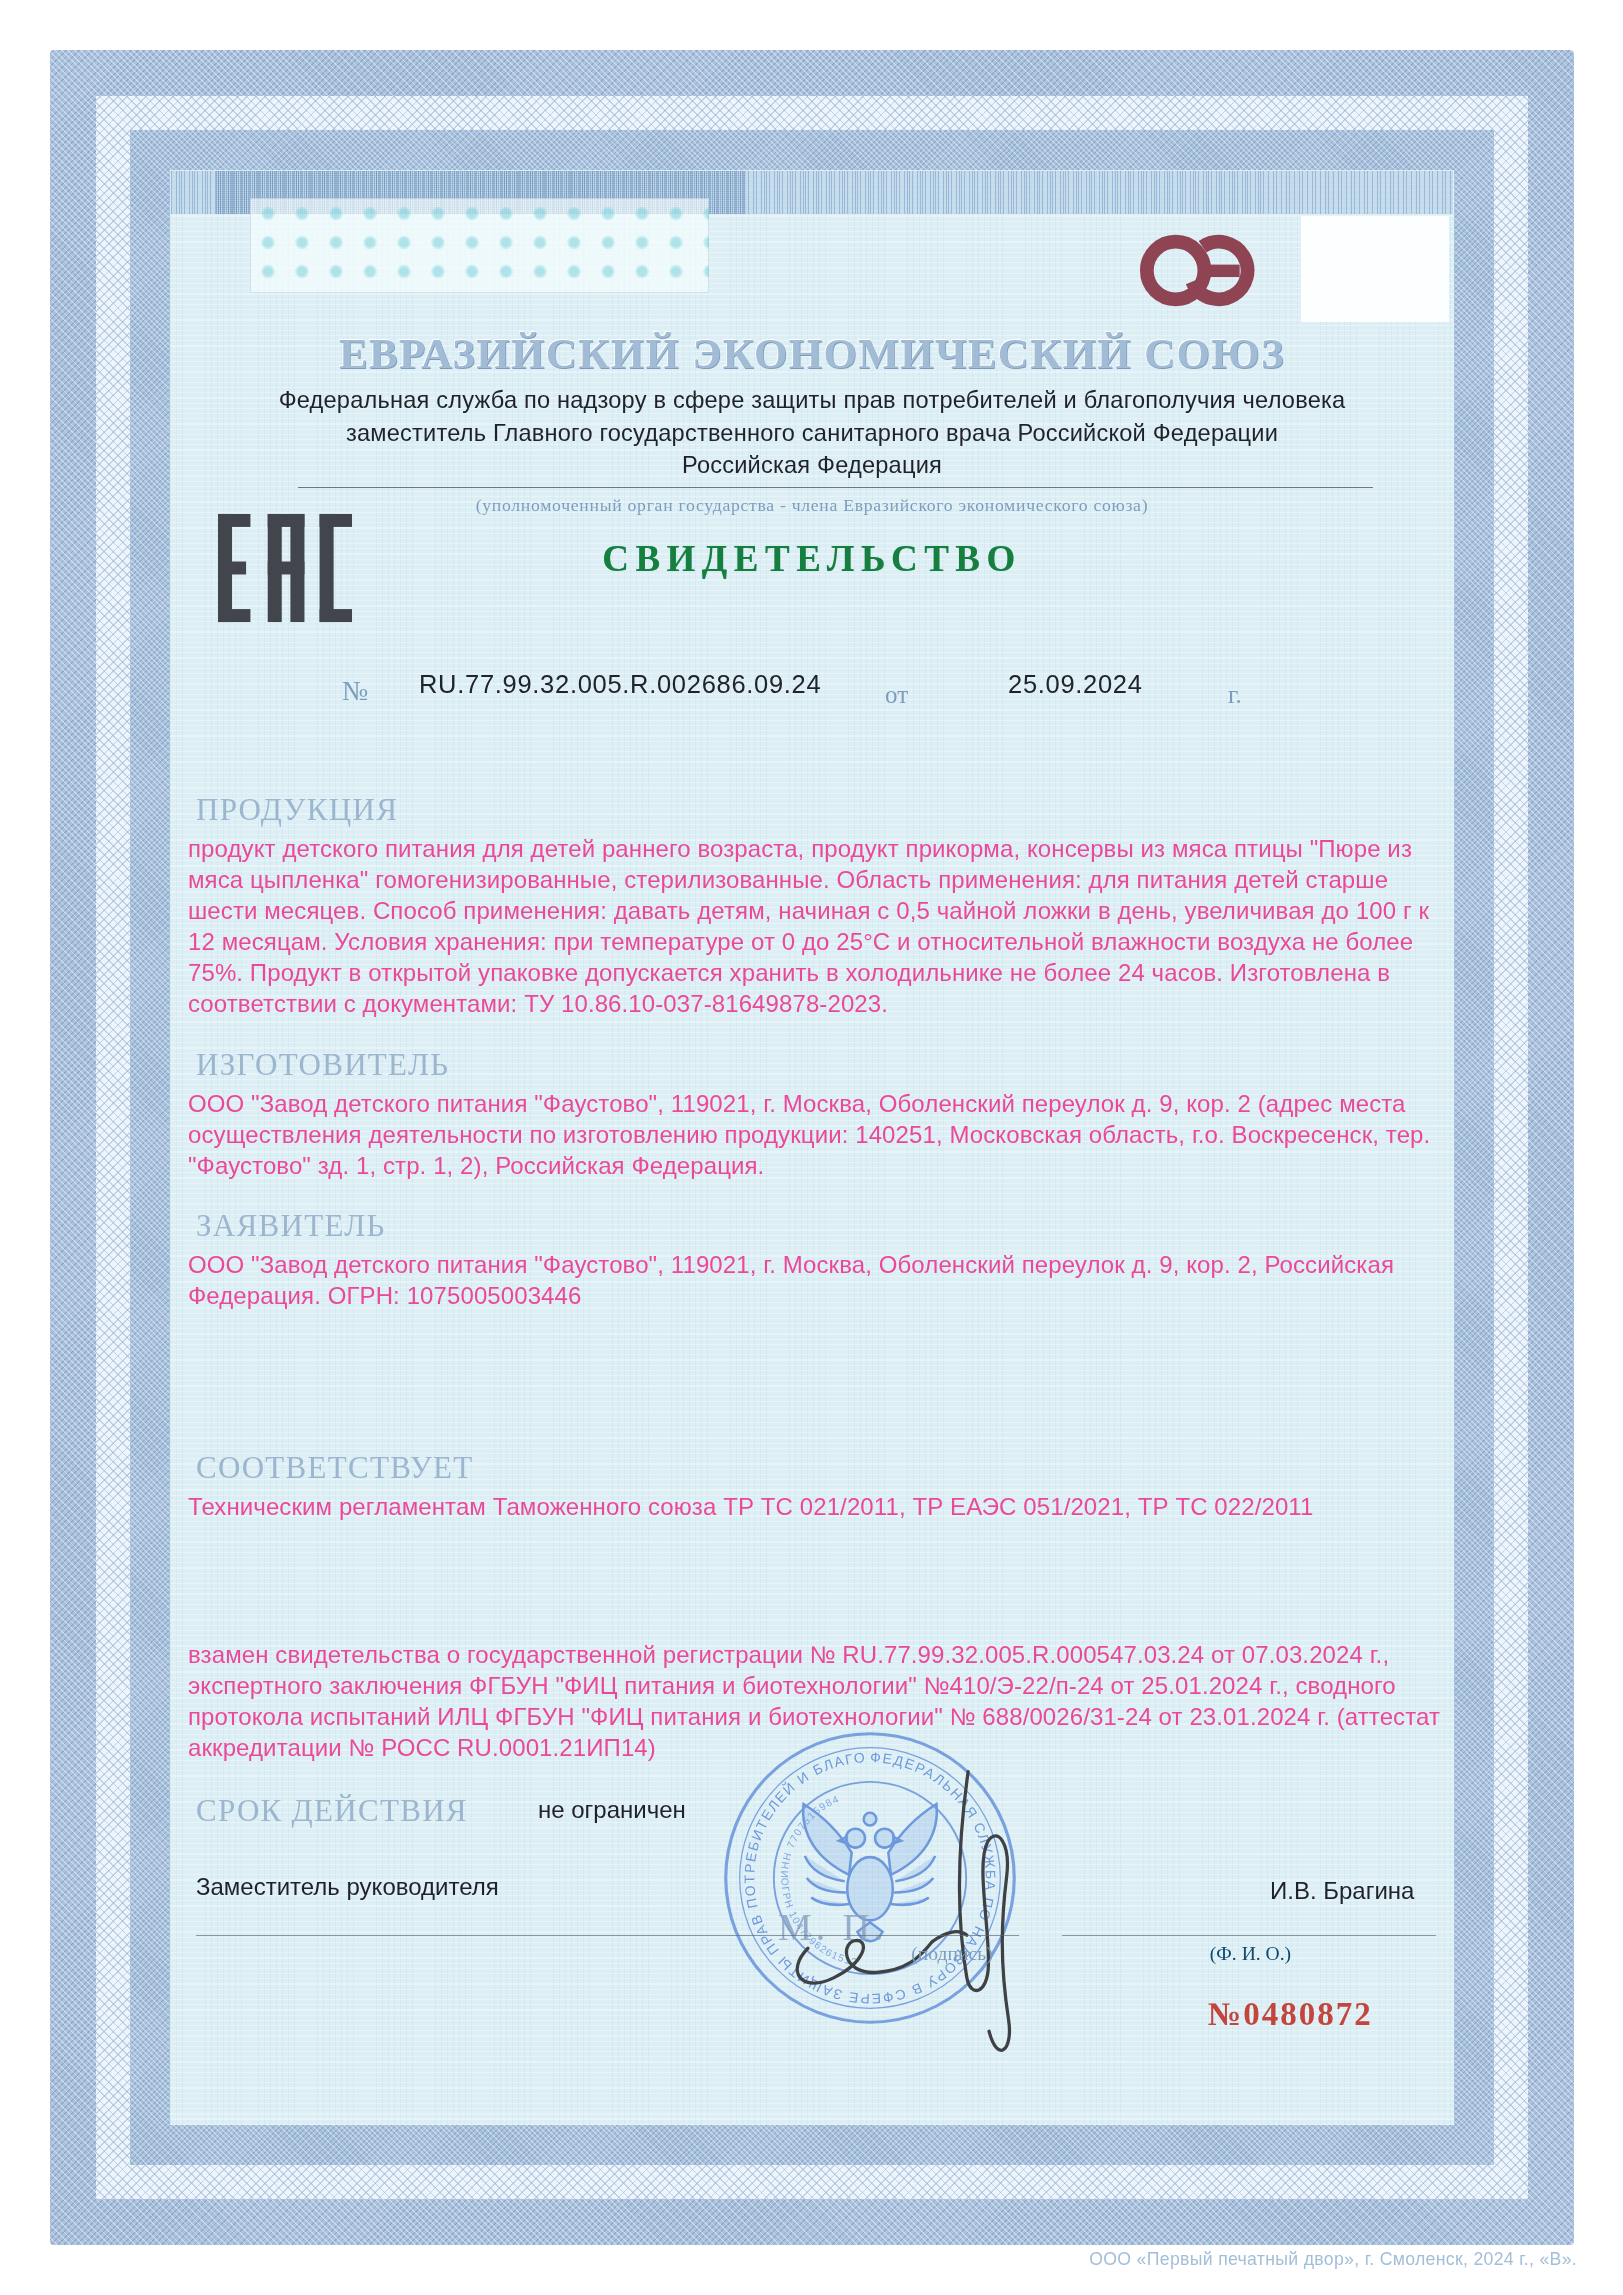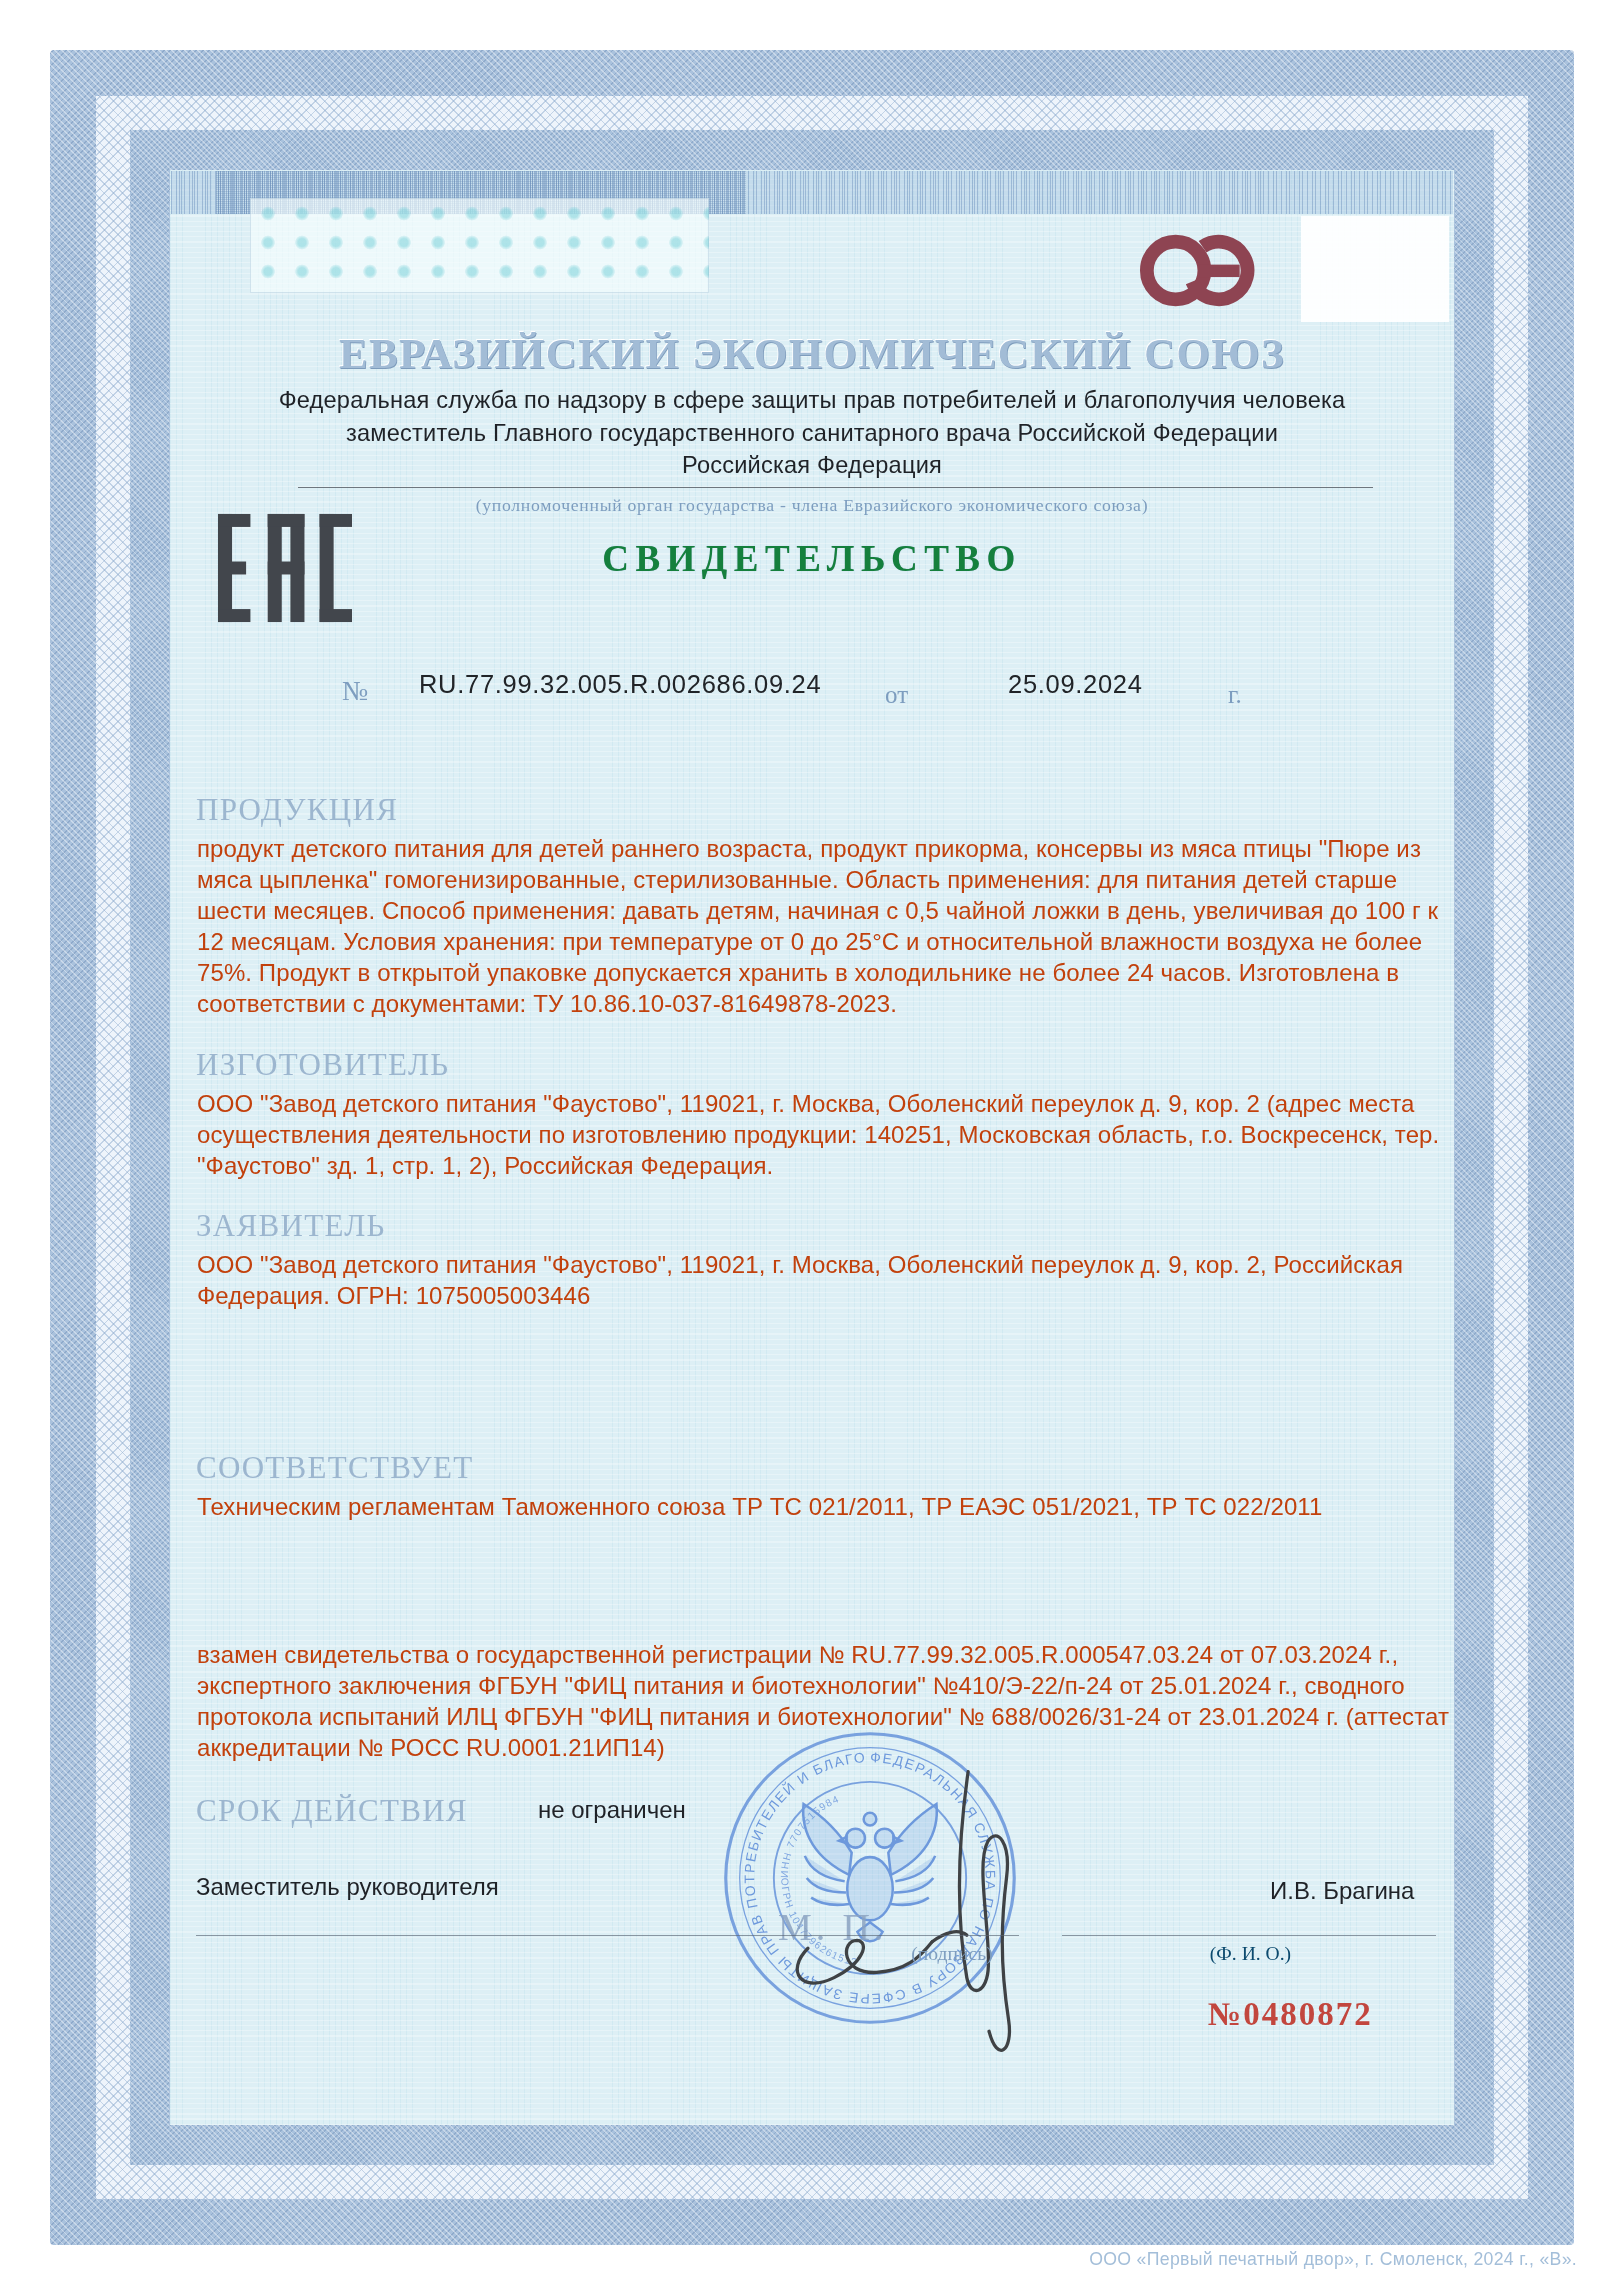--- a/index.html
+++ b/index.html
@@ -73,22 +73,22 @@
   .num-value{position:absolute;left:419px;top:670px;font-size:25.5px;color:#212428;letter-spacing:0.7px;}
   .from-label{position:absolute;left:885px;top:681px;font-family:"Liberation Serif",serif;
     font-size:25px;color:#7d9dbf;}
   .date-value{position:absolute;left:1008px;top:670px;font-size:25.5px;color:#212428;letter-spacing:0.7px;}
   .year-label{position:absolute;left:1228px;top:681px;font-family:"Liberation Serif",serif;
     font-size:25px;color:#7d9dbf;}
 
   
   .sec-heading{position:absolute;left:196px;font-family:"Liberation Serif",serif;
     font-size:31px;letter-spacing:1.3px;color:#9cb6cf;}
-  .sec-body{position:absolute;left:197px;width:1255px;font-size:24px;line-height:31px;
-    color:#c2410c;letter-spacing:0.1px;}
+  .sec-body{position:absolute;left:188px;width:1255px;font-size:24px;line-height:31px;
+    color:#ec4899;letter-spacing:0.1px;}
   .h-product{top:792px;} .b-product{top:833px;}
   .h-manufacturer{top:1047px;} .b-manufacturer{top:1088px;}
   .h-applicant{top:1208px;} .b-applicant{top:1249px;}
   .h-conforms{top:1450px;} .b-conforms{top:1491px;}
   .h-basis{top:1596px;} .b-basis{top:1639px;}
   .h-validity{top:1793px;}
   .v-validity{position:absolute;left:538px;top:1796px;font-size:24px;color:#1f2227;}
 
   
   .pos-label{position:absolute;left:196px;top:1873px;font-size:24px;color:#1f2227;}

